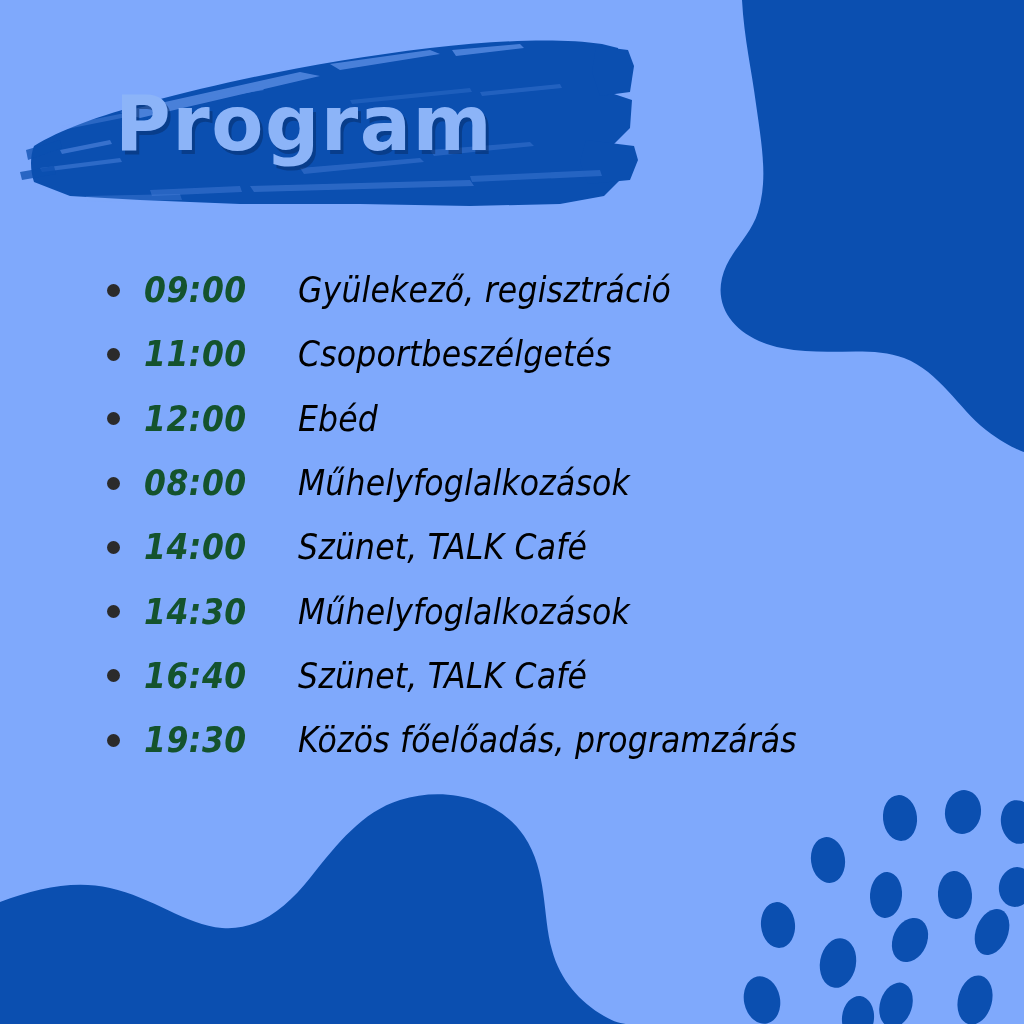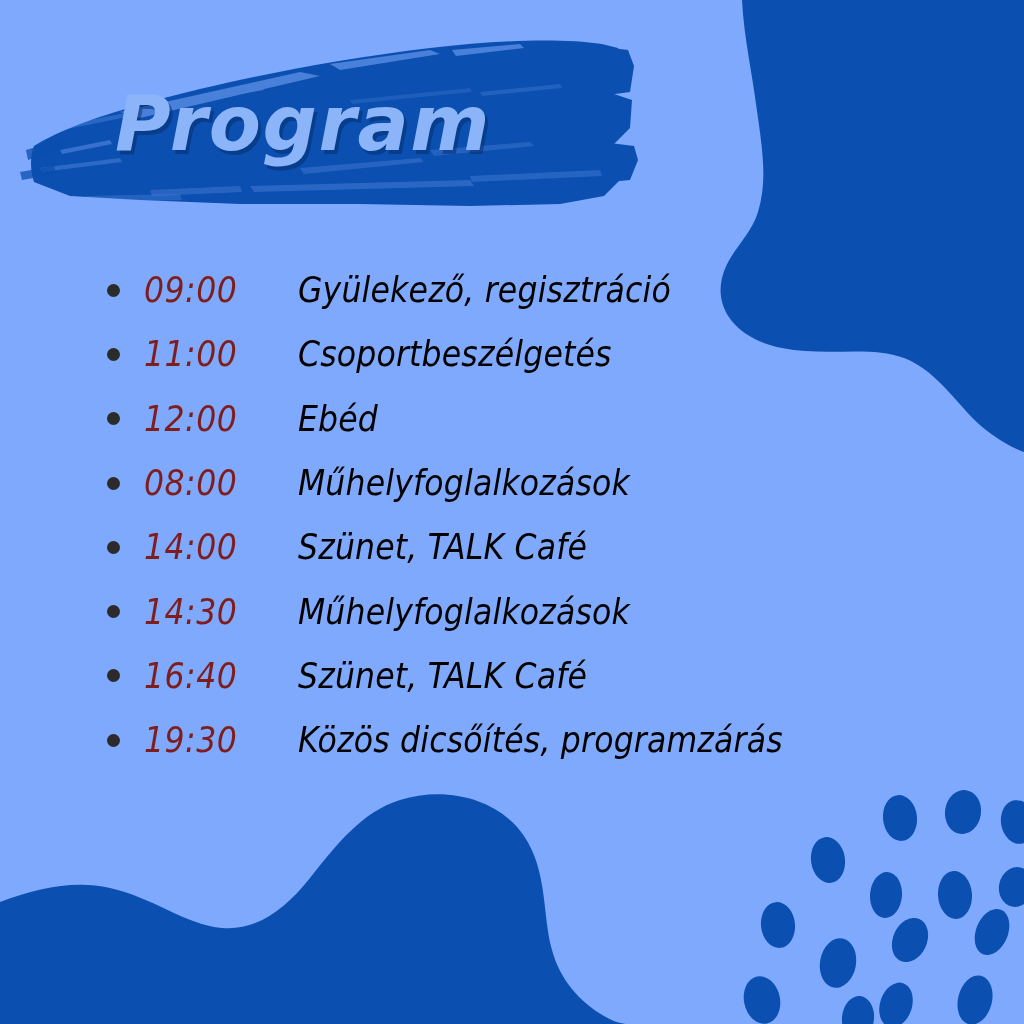--- a/index.html
+++ b/index.html
@@ -7,21 +7,21 @@
     width:1024px;height:1024px;overflow:hidden;
     background:#7FA9FC;
     font-family:"Liberation Sans", sans-serif;
   }
   #canvas{position:relative;width:1024px;height:1024px;overflow:hidden;background:#7FA9FC;}
 
   .layer{position:absolute;top:0;left:0;width:1024px;height:1024px;}
   .layer svg{display:block;width:1024px;height:1024px;}
 
   
-  #title-block{position:absolute;left:0;top:0;width:824px;height:240px;font-style:italic;}
+  #title-block{position:absolute;left:0;top:0;width:824px;height:240px;}
   #page-title{
     position:absolute;
     left:115px; top:78px;
     margin:0;
     font-family:"DejaVu Sans", sans-serif;
     font-weight:700;
     font-size:76px;
     line-height:92px;
     letter-spacing:1.5px;
     color:#8CB4F8;
@@ -49,24 +49,24 @@
     width:13px;height:13px;
     margin-top:-6.5px;
     border-radius:50%;
     background:#2B2B2B;
   }
   .row-time{
     position:absolute;
     left:44px;
     font-family:"DejaVu Sans Condensed","Liberation Sans Narrow","Liberation Sans", sans-serif;
     font-style:italic;
-    font-weight:400;
+    font-weight:700;
     font-size:35px;
     line-height:40px;
-    color:#7f1d1d;
+    color:#14532d;
     letter-spacing:0.5px;
   }
   .row-desc{
     position:absolute;
     left:198px;
     font-family:"DejaVu Sans Condensed","Liberation Sans Narrow","Liberation Sans", sans-serif;
     font-style:italic;
     font-weight:400;
     font-size:35px;
     line-height:40px;
@@ -195,21 +195,21 @@
 
     <li class="program-row">
       <span class="row-bullet"></span>
       <span class="row-time">16:40</span>
       <span class="row-desc">Szünet, TALK Café</span>
     </li>
 
     <li class="program-row">
       <span class="row-bullet"></span>
       <span class="row-time">19:30</span>
-      <span class="row-desc">Közös dicsőítés, programzárás</span>
+      <span class="row-desc">Közös főelőadás, programzárás</span>
     </li>
 
   </ul>
 
   <div class="layer">
     <svg viewBox="0 0 1024 1024" xmlns="http://www.w3.org/2000/svg">
       <g fill="#0B4FB0">
 
         <ellipse cx="900" cy="818" rx="17" ry="23" transform="rotate(-6 900 818)"></ellipse>
         <ellipse cx="963" cy="812" rx="18" ry="22" transform="rotate(8 963 812)"></ellipse>

